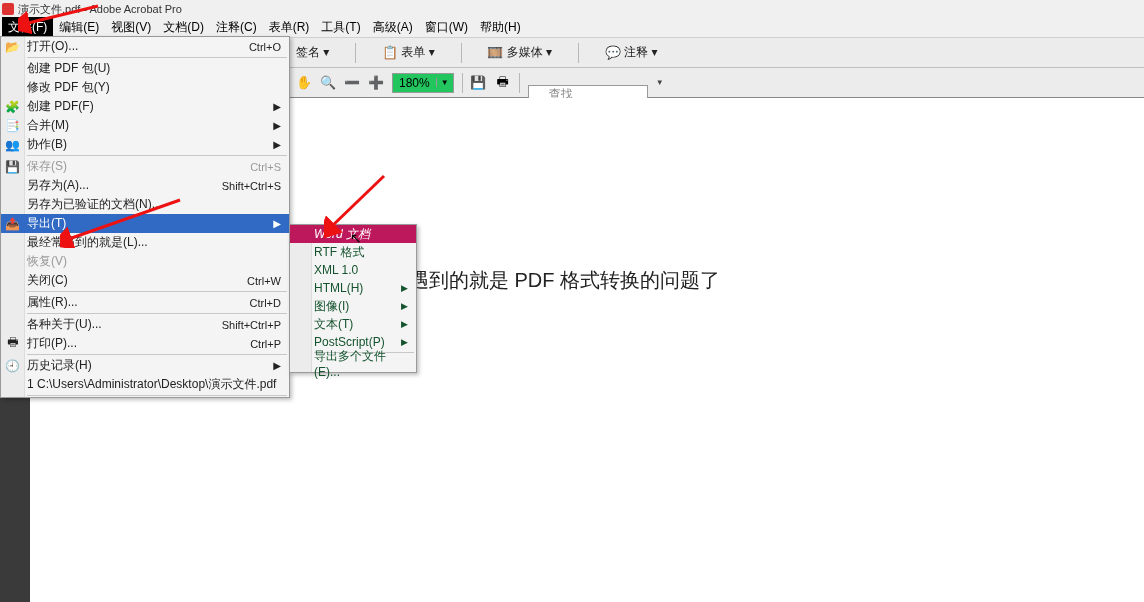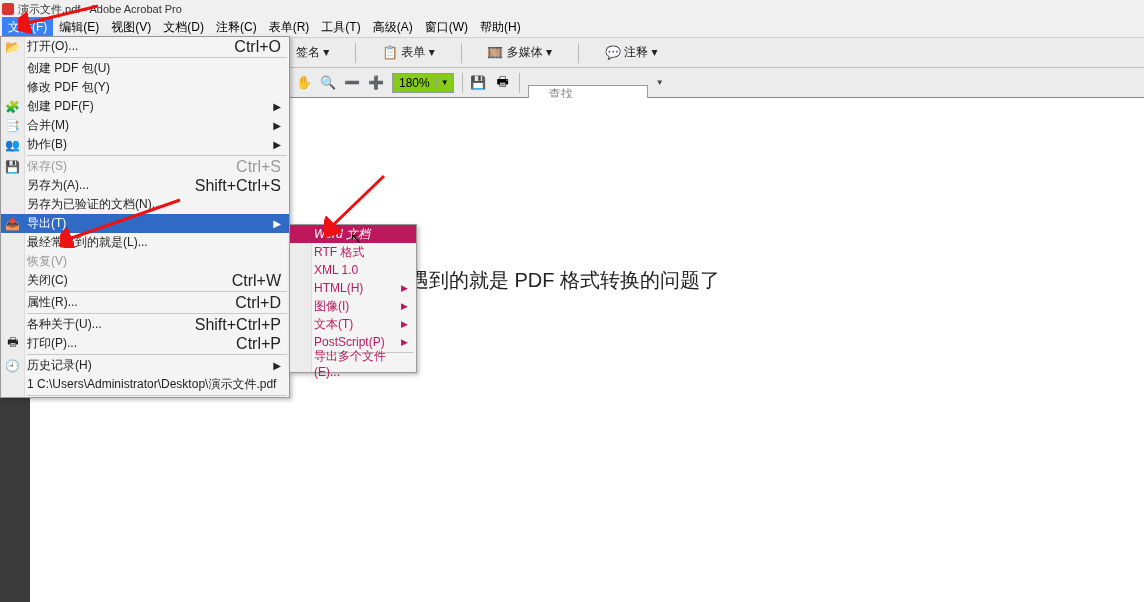--- a/index.html
+++ b/index.html
@@ -1,48 +1,48 @@
 <!DOCTYPE html>
 <html><head>
 <meta charset="utf-8">
 <style>
   * { box-sizing: border-box; margin: 0; padding: 0; font-family: "Microsoft YaHei", "SimSun", Arial, sans-serif; }
   body { width: 1144px; height: 602px; background: #fff; overflow: hidden; position: relative; font-size: 12px; }
   .titlebar { height: 18px; background: #f0f0f0; display: flex; align-items: center; padding-left: 2px; gap: 4px; font-size: 11px; color: #333; }
   .titlebar .appicon { width: 12px; height: 12px; background: #d33; border-radius: 2px; display: inline-block; }
   .menubar { height: 20px; background: #f0f0f0; display: flex; align-items: center; padding-left: 2px; font-size: 12px; border-bottom: 1px solid #d0d0d0; }
   .menubar .menu-item { padding: 2px 6px; cursor: default; }
-  .menubar .menu-item.active { background: #3b82f6; color: #fff; }
+  .menubar .menu-item.active { background: #000000; color: #fff; }
   .toolbar1 { height: 30px; background: #ececec; display: flex; align-items: center; gap: 20px; padding-left: 290px; border-bottom: 1px solid #c0c0c0; }
   .toolbar2 { height: 30px; background: #ececec; display: flex; align-items: center; gap: 8px; padding-left: 296px; border-bottom: 1px solid #888; }
   .tbtn { display: flex; align-items: center; gap: 3px; padding: 2px 6px; font-size: 12px; color: #222; }
   .ico { width: 16px; height: 16px; display: inline-flex; align-items: center; justify-content: center; font-size: 13px; }
   .sep { width: 1px; height: 20px; background: #b8b8b8; }
   .dropdown-arrow { font-size: 8px; color: #444; }
-  .zoom-box { display: inline-flex; align-items: center; border: 1px solid #999; background: #84cc16; height: 20px; }
+  .zoom-box { display: inline-flex; align-items: center; border: 1px solid #999; background: #22c55e; height: 20px; }
   .zoom-box span.val { padding: 0 6px; font-size: 12px; }
   .zoom-box span.arr { border-left: 1px solid #999; padding: 0 4px; font-size: 8px; }
   .find-box { border: 1px solid #999; background: #fff; height: 20px; width: 120px; padding: 0 20px; font-size: 12px; color: #888; display: flex; align-items: center; margin-top: 24px; }
   .dark-strip { position: absolute; top: 98px; left: 0; width: 30px; bottom: 0; background: #3a3a3a; }
   .page { position: absolute; top: 98px; left: 30px; right: 0; bottom: 0; background: #fff; padding: 160px 30px 0 60px; font-size: 20px; line-height: 2.2; font-family: "SimSun", serif; color: #222; }
   .page .line2 { padding-left: 0; }
 
   
   .file-menu { position: absolute; top: 36px; left: 0; width: 290px; background: #f4f4f4; border: 1px solid #999; box-shadow: 2px 2px 4px rgba(0,0,0,.25); z-index: 50; }
   .file-menu .row { display: flex; align-items: center; height: 19px; position: relative; padding-left: 26px; padding-right: 8px; font-size: 12px; color: #222; }
   .file-menu .row.disabled { color: #9a9a9a; }
   .file-menu .row.highlight { background: #316ac5; color: #fff; }
   .file-menu .row .lefticon { position: absolute; left: 4px; width: 16px; height: 16px; display: flex; align-items: center; justify-content: center; font-size: 12px; }
-  .file-menu .row .shortcut { margin-left: auto; color: inherit; font-size: 16px; }
+  .file-menu .row .shortcut { margin-left: auto; color: inherit; font-size: 11px; }
   .file-menu .row .sub-arrow { margin-left: auto; font-size: 10px; }
   .file-menu .msep { height: 1px; background: #c8c8c8; margin: 1px 2px 1px 26px; }
   .icon-strip { position: absolute; left: 0; top: 0; bottom: 0; width: 24px; background: #ececec; border-right: 1px solid #dcdcdc; }
 
   .sub-menu { position: absolute; top: 224px; left: 289px; width: 128px; background: #f4f4f4; border: 1px solid #999; box-shadow: 2px 2px 4px rgba(0,0,0,.25); z-index: 60; }
-  .sub-menu .srow { display: flex; align-items: center; height: 18px; padding-left: 24px; padding-right: 8px; font-size: 12px; color: #be185d; position: relative; }
+  .sub-menu .srow { display: flex; align-items: center; height: 18px; padding-left: 24px; padding-right: 8px; font-size: 12px; color: #14532d; position: relative; }
   .sub-menu .srow.highlight { background: #be185d; color: #fff; font-style: italic; }
   .sub-menu .srow .sub-arrow { margin-left: auto; font-size: 9px; }
   .sub-menu .icon-strip2 { position: absolute; left: 0; top: 0; bottom: 0; width: 22px; background: #ececec; border-right: 1px solid #dcdcdc; }
   .sub-menu .msep { height: 1px; background: #c8c8c8; margin: 1px 2px 1px 24px; }
 
   
   .arrow-svg { position: absolute; z-index: 200; pointer-events: none; }
   .cursor { position: absolute; z-index: 300; font-size: 14px; color: #000; }
 </style>
 </head>

